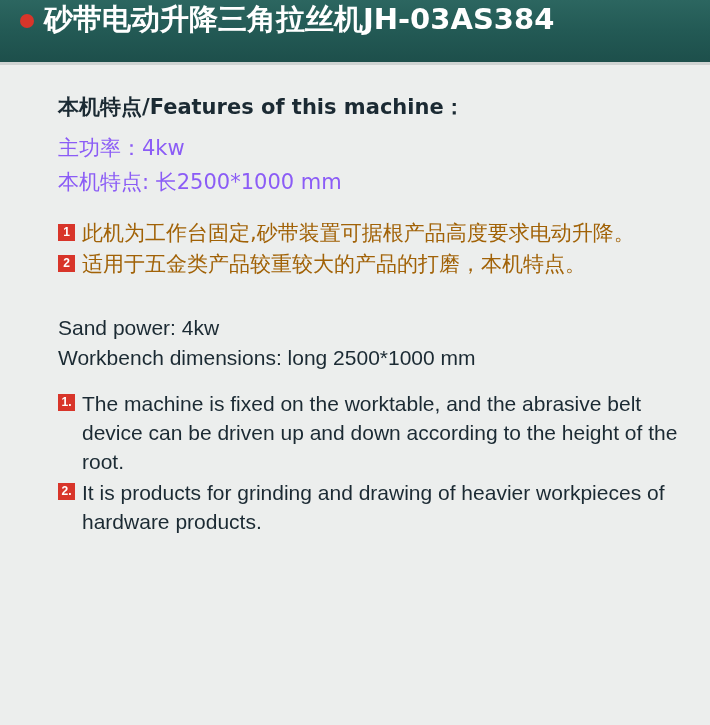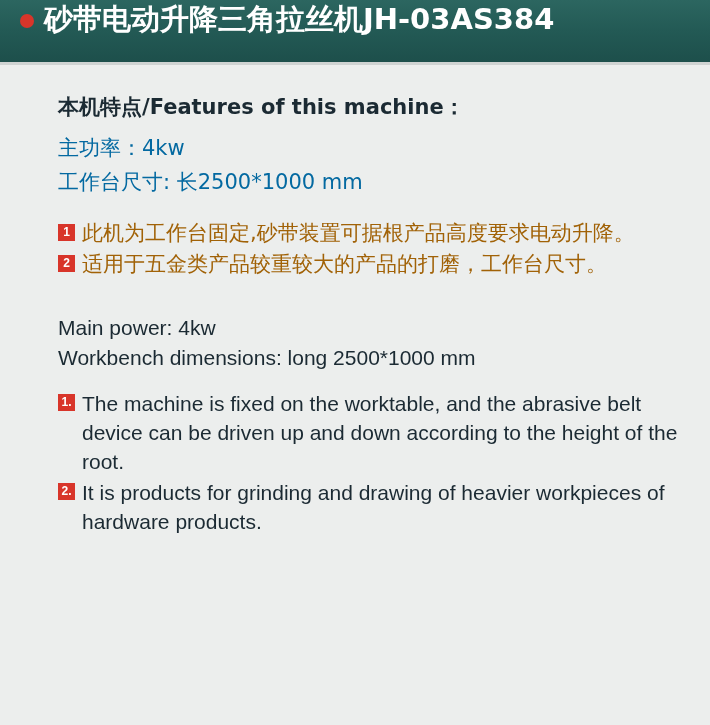--- a/index.html
+++ b/index.html
@@ -89,21 +89,21 @@
   .features-heading {
     margin-top: 28px;
     font-size: 21px;
     font-weight: bold;
     color: #1b2a33;
     line-height: 28px;
     font-family: "DejaVu Sans", "Liberation Sans", sans-serif;
   }
   .spec-line {
     font-size: 21px;
-    color: #0369a1;
+    color: #8b5cf6;
     line-height: 30px;
     margin-top: 4px;
     font-family: "DejaVu Sans", "Liberation Sans", sans-serif;
   }
   .spec-line.first { margin-top: 12px; }
 
   .numbered-list {
     margin: 0;
     padding: 0;
     list-style: none;
@@ -161,35 +161,35 @@
       <div class="title-cn">砂带电动升降三角拉丝机JH-03AS384</div>
     </div>
   </div>
   <div class="header-rule"></div>
 
   <div class="content">
 
     <div class="features-heading">本机特点/Features of this machine：</div>
 
     <div class="spec-line first">主功率：4kw</div>
-    <div class="spec-line">工作台尺寸: 长2500*1000 mm</div>
+    <div class="spec-line">本机特点: 长2500*1000 mm</div>
 
     <ul class="numbered-list cn">
       <li class="num-item">
         <span class="num-badge">1</span>
         <span class="num-text-cn">此机为工作台固定,砂带装置可据根产品高度要求电动升降。</span>
       </li>
       <li class="num-item">
         <span class="num-badge">2</span>
-        <span class="num-text-cn">适用于五金类产品较重较大的产品的打磨，工作台尺寸。</span>
+        <span class="num-text-cn">适用于五金类产品较重较大的产品的打磨，本机特点。</span>
       </li>
     </ul>
 
     <div class="en-block">
-      <div class="en-spec">Main power: 4kw</div>
+      <div class="en-spec">Sand power: 4kw</div>
       <div class="en-spec">Workbench dimensions: long 2500*1000 mm</div>
     </div>
 
     <ul class="numbered-list en">
       <li class="num-item">
         <span class="num-badge">1.</span>
         <span class="num-text-en">The machine is fixed on the worktable, and the abrasive belt device can be driven up and down according to the height of the root.</span>
       </li>
       <li class="num-item">
         <span class="num-badge">2.</span>

